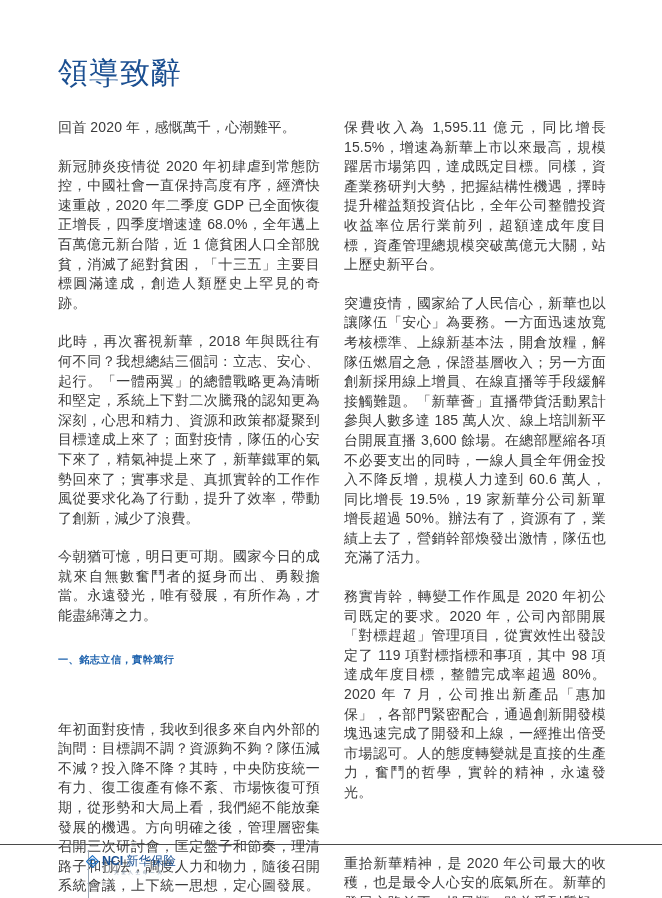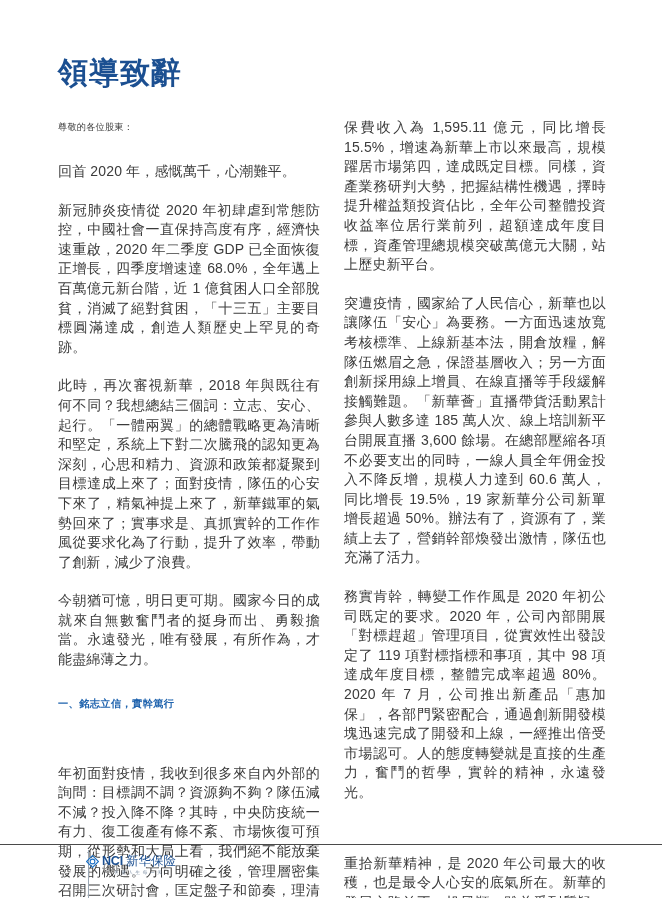--- a/index.html
+++ b/index.html
@@ -21,21 +21,21 @@
     box-sizing: border-box;
   }
 
   
   .page-title {
     position: absolute;
     left: 58px;
     top: 55px;
     font-size: 30px;
     line-height: 36px;
-    font-weight: bold;
+    font-weight: normal;
     color: #1b4f91;
     letter-spacing: 1px;
     white-space: nowrap;
   }
 
   
   .columns {
     position: absolute;
     left: 58px;
     top: 118px;
@@ -160,21 +160,20 @@
 <body>
 
 <div class="page">
 
   <div class="page-title">領導致辭</div>
 
   <div class="columns">
 
     <div class="col">
 
-      <div class="salutation">尊敬的各位股東：</div>
 
       <p class="para">回首 2020 年，感慨萬千，心潮難平。</p>
 
       <p class="para">新冠肺炎疫情從 2020 年初肆虐到常態防控，中國社會一直保持高度有序，經濟快速重啟，2020 年二季度 GDP 已全面恢復正增長，四季度增速達 68.0%，全年邁上百萬億元新台階，近 1 億貧困人口全部脫貧，消滅了絕對貧困，「十三五」主要目標圓滿達成，創造人類歷史上罕見的奇跡。</p>
 
       <p class="para">此時，再次審視新華，2018 年與既往有何不同？我想總結三個詞：立志、安心、起行。「一體兩翼」的總體戰略更為清晰和堅定，系統上下對二次騰飛的認知更為深刻，心思和精力、資源和政策都凝聚到目標達成上來了；面對疫情，隊伍的心安下來了，精氣神提上來了，新華鐵軍的氣勢回來了；實事求是、真抓實幹的工作作風從要求化為了行動，提升了效率，帶動了創新，減少了浪費。</p>
 
       <p class="para">今朝猶可憶，明日更可期。國家今日的成就來自無數奮鬥者的挺身而出、勇毅擔當。永遠發光，唯有發展，有所作為，才能盡綿薄之力。</p>
 
       <div class="section-heading">一、銘志立信，實幹篤行</div>

